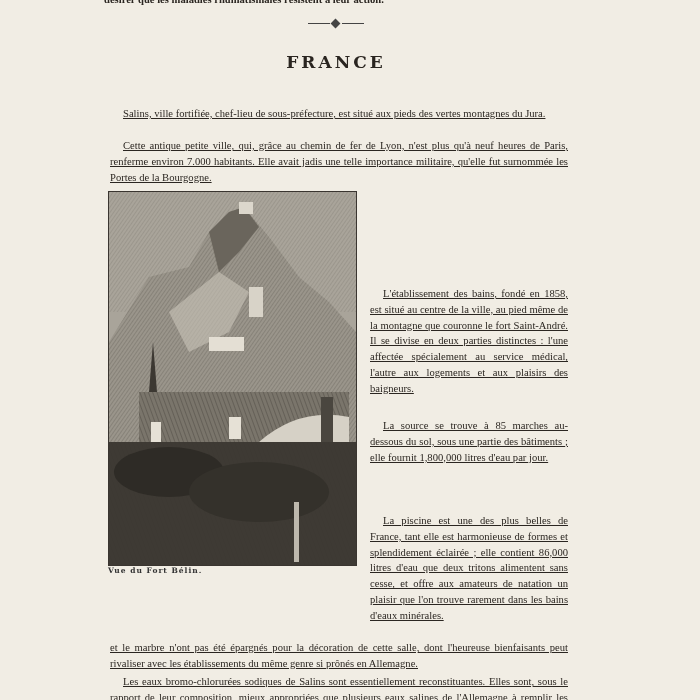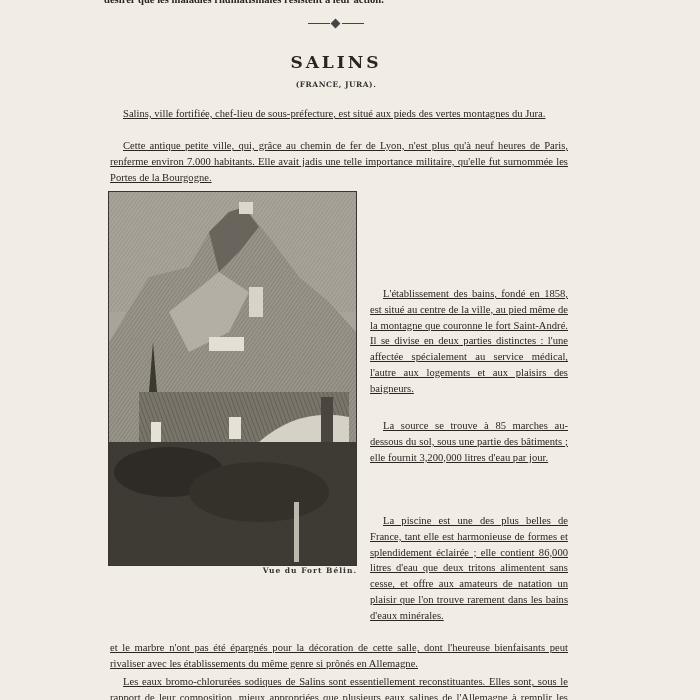--- a/index.html
+++ b/index.html
@@ -16,38 +16,37 @@
   .ornament { position:absolute; left:308px; top:20px; width:56px; height:8px; }
   .ornament .bar { position:absolute; top:3px; height:1px; background:#444; }
   .ornament .dot { position:absolute; left:24px; top:0px; width:7px; height:7px; background:#444; transform:rotate(45deg); }
   .title { position:absolute; left:0; width:672px; top:52px; text-align:center; font-family:"DejaVu Serif",serif; font-size:17px; letter-spacing:3px; font-weight:bold; color:#2a2520; }
   .subtitle { position:absolute; left:0; width:672px; top:80px; text-align:center; font-size:7.5px; font-weight:bold; letter-spacing:0.5px; color:#333; }
   .p { position:absolute; text-align:justify; text-align-last:left;text-decoration:underline; }
   .indent { text-indent:13px; }
   .full { left:110px; width:458px; }
   .col  { left:370px; width:198px; }
   .figure { position:absolute; left:108px; top:191px; width:247px; height:373px; border:1px solid #3a3530; background:#8a857c; overflow:hidden; }
-  .caption { position:absolute; left:108px; top:566px; width:249px; text-align:right; font-size:7.5px; font-weight:bold; letter-spacing:1px; color:#333; }
+  .caption { position:absolute; left:108px; top:566px; width:249px; text-align:left; font-size:7.5px; font-weight:bold; letter-spacing:1px; color:#333; }
   svg { display:block; }
 </style>
 </head>
 <body>
 
 <div class="page">
 
   <div class="text top-line">désirer que les maladies rhumatismales résistent à leur action.</div>
 
   <div class="ornament">
     <span class="bar" style="left:0;width:22px;"></span>
     <span class="dot"></span>
     <span class="bar" style="left:34px;width:22px;"></span>
   </div>
 
-  <div class="title">SALINS</div>
-  <div class="subtitle">(FRANCE, JURA).</div>
+  <div class="title">FRANCE</div>
 
   <div class="text p full indent" style="top:106px;">Salins, ville fortifiée, chef-lieu de sous-préfecture, est situé aux pieds des vertes montagnes du Jura.</div>
   <div class="text p full indent" style="top:138px;">Cette antique petite ville, qui, grâce au chemin de fer de Lyon, n'est plus qu'à neuf heures de Paris, renferme environ 7.000 habitants. Elle avait jadis une telle importance militaire, qu'elle fut surnommée les Portes de la Bourgogne.</div>
 
   <div class="figure">
     <svg width="247" height="373" viewBox="0 0 247 373">
       <defs>
         <pattern id="hatch" width="3" height="3" patternUnits="userSpaceOnUse" patternTransform="rotate(35)">
           <line x1="0" y1="0" x2="0" y2="3" stroke="#5a554d" stroke-width="1"></line>
         </pattern>
@@ -74,19 +73,19 @@
       <rect x="0" y="250" width="247" height="123" fill="#3e3a34"></rect>
       <rect x="0" y="250" width="247" height="123" fill="url(#hatch2)" opacity="0.7"></rect>
       <ellipse cx="60" cy="280" rx="55" ry="25" fill="#2e2b26"></ellipse>
       <ellipse cx="150" cy="300" rx="70" ry="30" fill="#34312b"></ellipse>
       <rect x="185" y="310" width="5" height="60" fill="#bdb8ad"></rect>
     </svg>
   </div>
   <div class="caption">Vue du Fort Bélin.</div>
 
   <div class="text p col indent" style="top:286px;">L'établissement des bains, fondé en 1858, est situé au centre de la ville, au pied même de la montagne que couronne le fort Saint-André. Il se divise en deux parties distinctes : l'une affectée spécialement au service médical, l'autre aux logements et aux plaisirs des baigneurs.</div>
-  <div class="text p col indent" style="top:418px;">La source se trouve à 85 marches au-dessous du sol, sous une partie des bâtiments ; elle fournit 3,200,000 litres d'eau par jour.</div>
+  <div class="text p col indent" style="top:418px;">La source se trouve à 85 marches au-dessous du sol, sous une partie des bâtiments ; elle fournit 1,800,000 litres d'eau par jour.</div>
   <div class="text p col indent" style="top:482px;margin-top:31px;">La piscine est une des plus belles de France, tant elle est harmonieuse de formes et splendidement éclairée ; elle contient 86,000 litres d'eau que deux tritons alimentent sans cesse, et offre aux amateurs de natation un plaisir que l'on trouve rarement dans les bains d'eaux minérales.</div>
 
   <div class="text p full" style="top:640px;">et le marbre n'ont pas été épargnés pour la décoration de cette salle, dont l'heureuse bienfaisants peut rivaliser avec les établissements du même genre si prônés en Allemagne.</div>
   <div class="text p full indent" style="top:674px;">Les eaux bromo-chlorurées sodiques de Salins sont essentiellement reconstituantes. Elles sont, sous le rapport de leur composition, mieux appropriées que plusieurs eaux salines de l'Allemagne à remplir les indications auxquelles on les destine. Voici l'analyse de l'eau de la source, faite en 1848, par M. Desfosses, de Besançon :</div>
 
 </div>
 
 </body></html>

